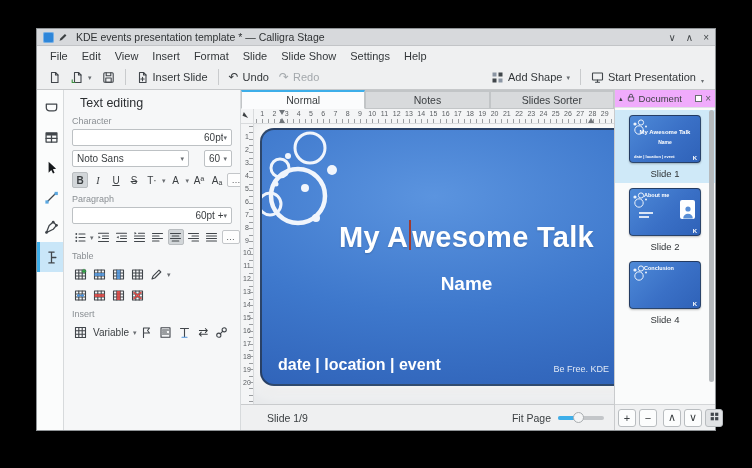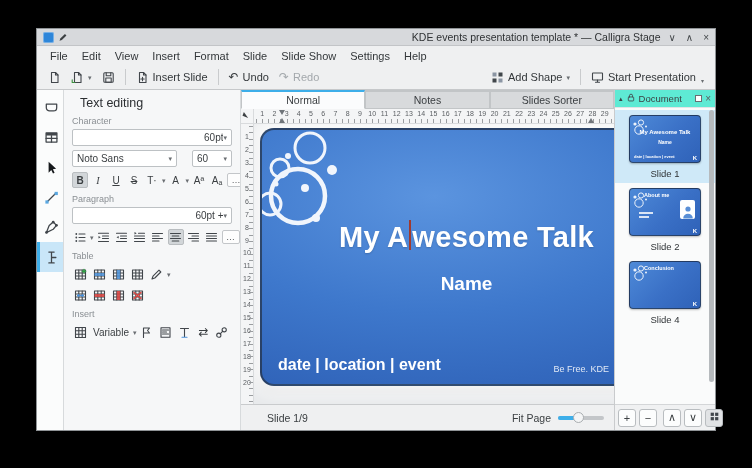--- a/index.html
+++ b/index.html
@@ -9,21 +9,21 @@
 
   .window{position:absolute;left:36px;top:28px;width:680px;height:403px;display:flex;flex-direction:column;
     background:#eff0f1;border:1px solid #8f9396;}
 
   
   .titlebar{height:17px;background:#d7d9dc;border-bottom:1px solid #c2c4c7;display:flex;align-items:center;
     padding:0 6px;font-size:10.5px;color:#2f3234;flex:none;}
   .app-icon{width:11px;height:11px;border-radius:2px;background:#2e86d9;margin-right:4px;flex:none;
     box-shadow:inset 0 0 0 1px rgba(255,255,255,.35);}
   .tb-pencil{margin-right:8px;display:flex;align-items:center;}
-  .tb-title{flex:1;text-align:right;white-space:nowrap;overflow:hidden;}
+  .tb-title{flex:1;text-align:left;white-space:nowrap;overflow:hidden;}
   .win-controls{display:flex;gap:10px;font-size:10px;color:#43474a;margin-left:8px;}
 
   
   .menubar{height:19px;display:flex;align-items:center;padding-left:6px;font-size:11px;color:#33373a;flex:none;}
   .menu-item{padding:2px 7px;}
 
   
   .toolbar{height:25px;display:flex;align-items:center;padding:0 6px;border-bottom:1px solid #c6c8ca;
     font-size:11px;color:#33373a;flex:none;}
   .tbtn{display:flex;align-items:center;gap:4px;padding:2px 5px;white-space:nowrap;}
@@ -48,21 +48,21 @@
   .options{width:177px;background:#f6f7f8;border-right:1px solid #d7dadc;padding:5px 8px 0;flex:none;
     font-size:10px;color:#3a3e41;overflow:hidden;}
   .opt-title{font-size:12.5px;color:#2b2e31;margin:1px 8px 5px;}
   .sec-label{color:#8a8f93;font-size:9px;margin:6px 0 3px;}
   .combo{background:#fff;border:1px solid #bdc1c4;border-radius:2px;height:17px;display:flex;align-items:center;
     padding:0 4px;font-size:10px;color:#3a3e41;}
   .combo .val{flex:1;white-space:nowrap;overflow:hidden;}
   .combo .val.right{text-align:right;}
   .row2{display:flex;gap:15px;margin-top:4px;}
   .grow{flex:1;}
-  .szw{width:40px;flex:none;}
+  .szw{width:28px;flex:none;}
   .btnrow{display:flex;align-items:center;gap:2px;margin:5px 0 2px;flex-wrap:nowrap;}
   .fbtn{min-width:16px;height:16px;border:1px solid transparent;border-radius:2px;display:flex;align-items:center;
     justify-content:center;font-size:10px;color:#3a3e41;padding:0 1px;}
   .fbtn.active{background:#d2d6d9;border-color:#b9bdc0;}
   .st-bold{font-weight:bold;}
   .st-italic{font-style:italic;font-family:"Liberation Serif",serif;}
   .st-underline{text-decoration:underline;}
   .st-strikethrough{text-decoration:line-through;}
   .more-btn{margin-left:auto;border:1px solid #c3c6c9;background:#fdfdfd;min-width:18px;height:14px;border-radius:2px;
     font-size:9px;line-height:1;display:flex;align-items:center;justify-content:center;color:#55595c;}
@@ -114,21 +114,21 @@
   .sb-slide{margin-left:16px;}
   .sb-right{margin-left:auto;display:flex;align-items:center;gap:7px;}
   .slider{width:46px;height:4px;background:#c3c6c9;border-radius:2px;position:relative;}
   .slider .fill{position:absolute;left:0;top:0;bottom:0;width:20px;background:#3daee9;border-radius:2px;}
   .slider .thumbk{position:absolute;left:15px;top:-4px;width:11px;height:11px;border-radius:50%;
     background:#f4f5f6;border:1px solid #a9adb0;}
 
   
   .docpanel{width:101px;background:#fafbfb;border-left:1px solid #c9cbcd;display:flex;flex-direction:column;flex:none;}
   .dhead{height:18px;display:flex;align-items:center;gap:3px;padding:0 4px;font-size:9.5px;color:#3c4043;
-    background:#5eead4;border-bottom:1px solid #e2e4e6;flex:none;}
+    background:#f0abfc;border-bottom:1px solid #e2e4e6;flex:none;}
   .dhead .tri{font-size:7px;}
   .dhead .spacer{flex:1;}
   .dhead .x{font-size:10px;color:#5a5e62;}
   .float-ic{width:7px;height:7px;border:1px solid #6a6e72;background:#fff;position:relative;}
   .dlist{flex:1;overflow:hidden;position:relative;padding-top:2px;}
   .ditem{padding:5px 0 4px;text-align:center;}
   .ditem.selected{background:#cfe9f8;}
   .thumb{width:72px;height:48px;margin:0 auto;border-radius:4px;border:1px solid rgba(25,30,38,.6);
     background:linear-gradient(135deg,#4e8ad8 0%,#3a70c6 55%,#2f62b8 100%);position:relative;overflow:hidden;
     color:#fff;box-shadow:0 1px 2px rgba(0,0,0,.25);}

